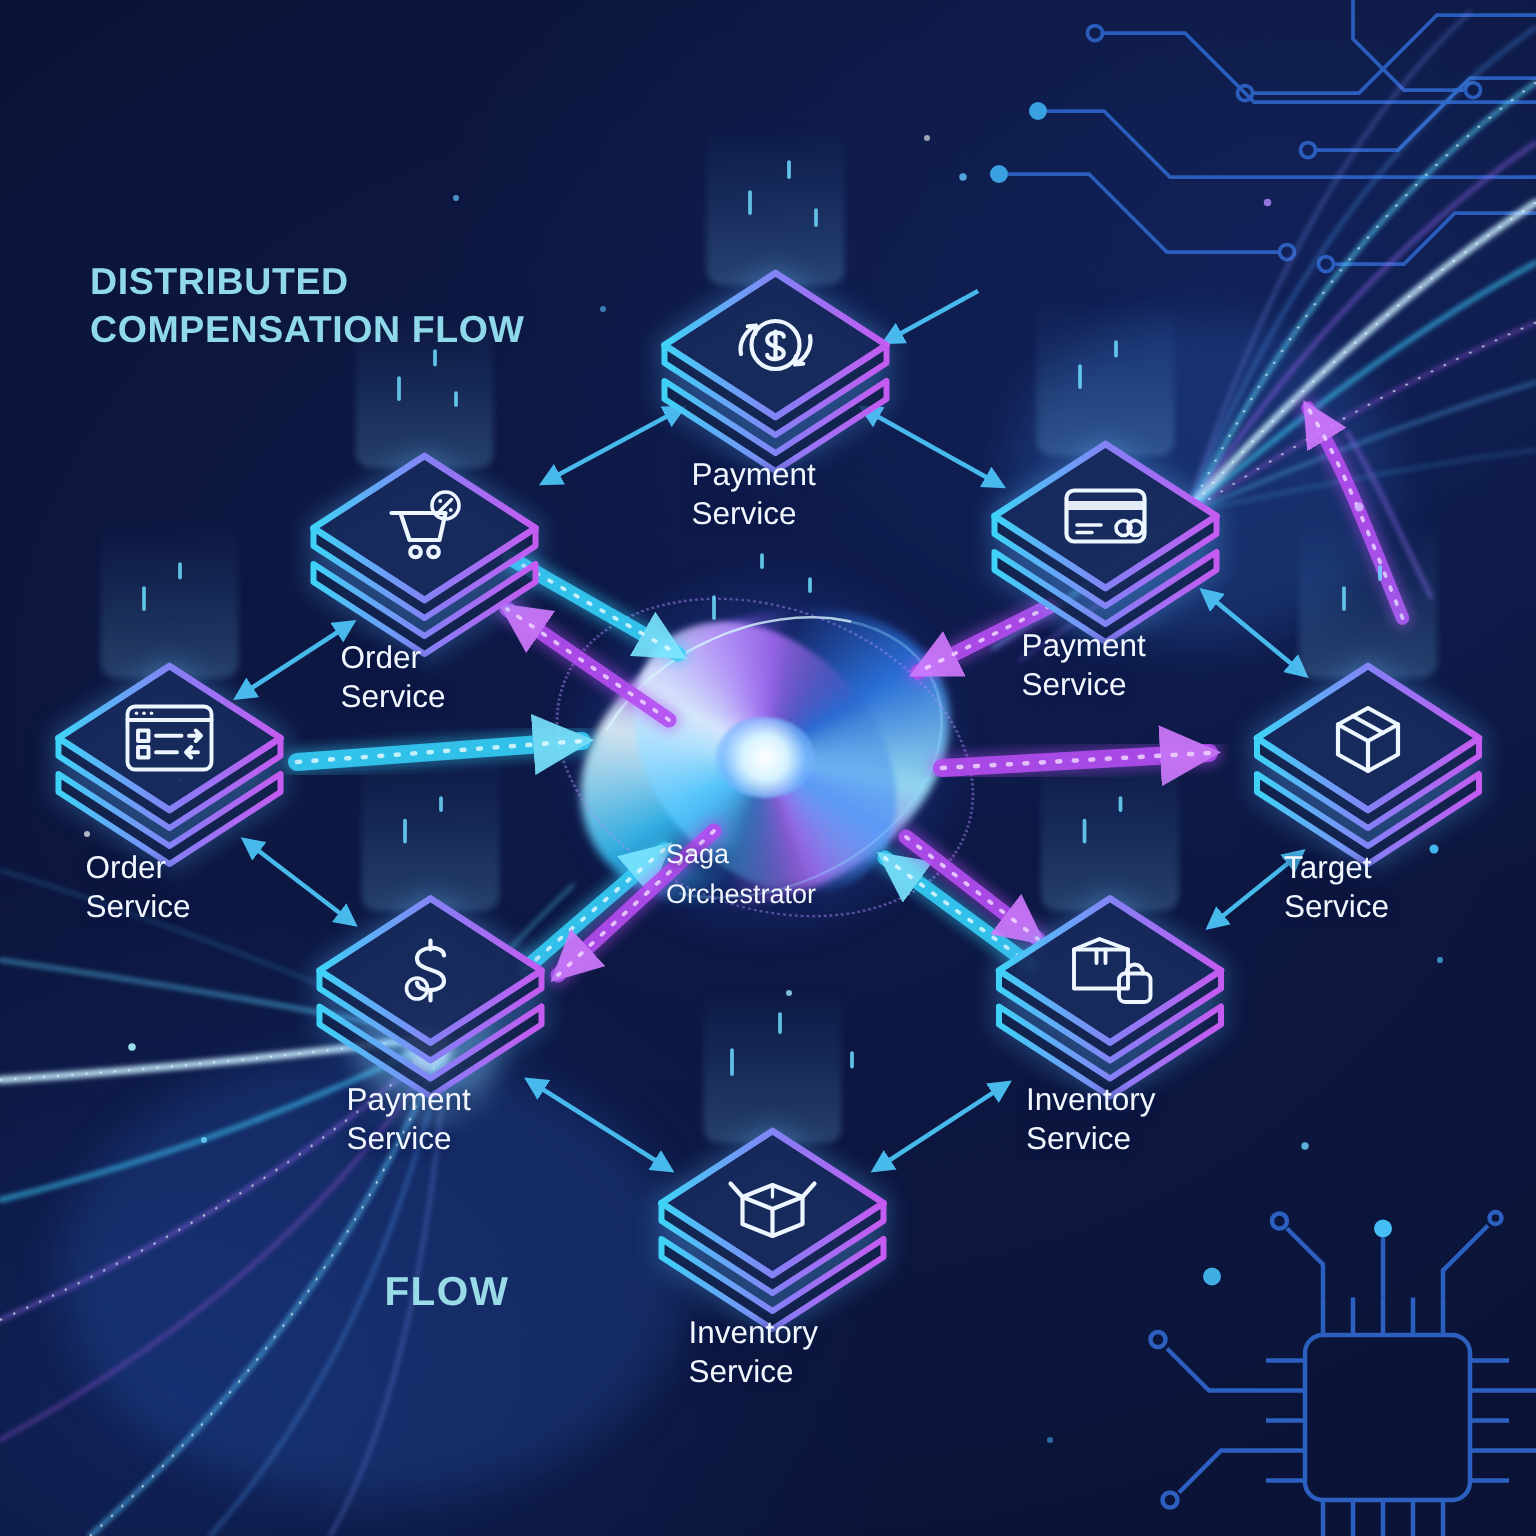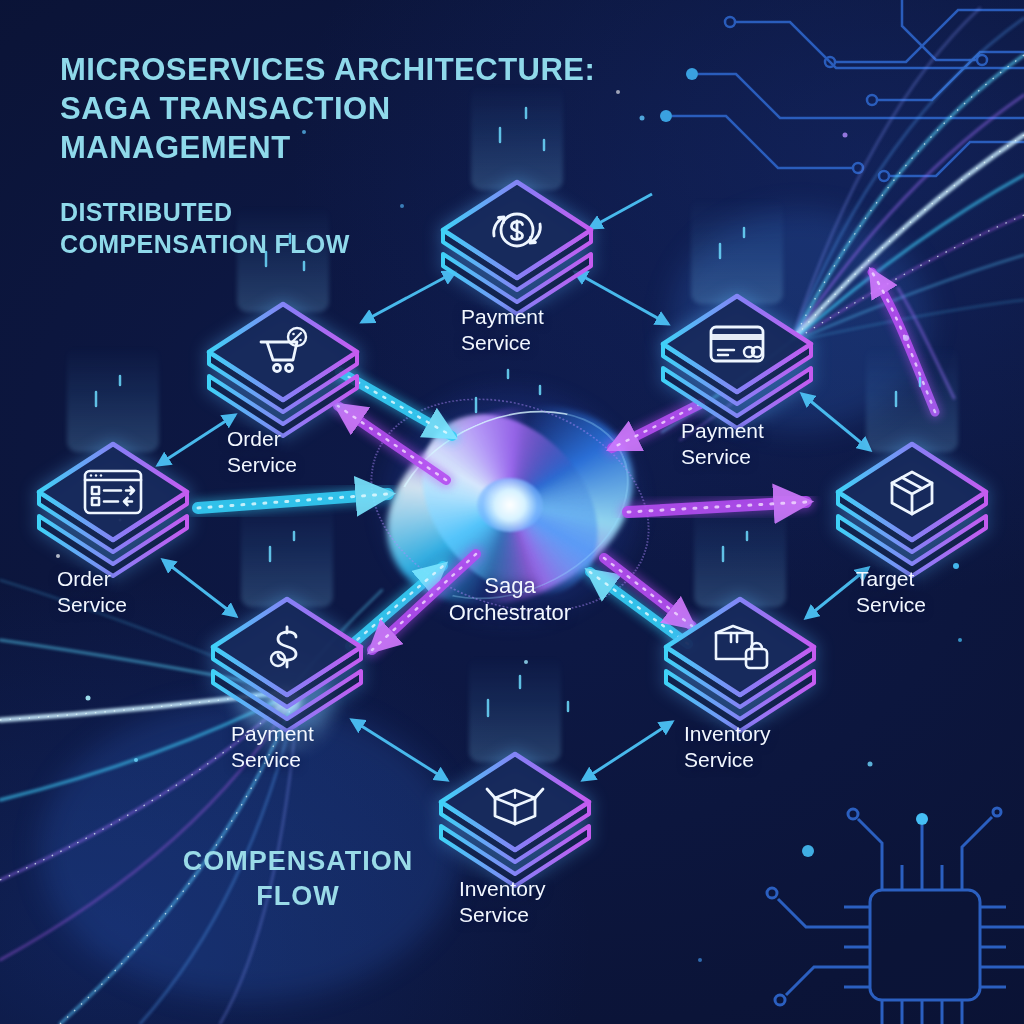--- a/index.html
+++ b/index.html
@@ -6,30 +6,30 @@
   .stage{
     position:relative;width:1024px;height:1024px;overflow:hidden;
     font-family:"Liberation Sans",sans-serif;
     background:
       radial-gradient(700px 520px at 10% 92%, rgba(30,70,170,.28), rgba(0,0,0,0) 70%),
       radial-gradient(820px 600px at 86% 16%, rgba(28,56,140,.35), rgba(0,0,0,0) 72%),
       radial-gradient(1400px 1100px at 50% 45%, #0e1a4a 0%, #0b1438 52%, #070e2a 100%);
   }
   .abs{position:absolute;}
   .title-block{left:60px;top:50px;color:#8fd9ea;font-weight:bold;font-size:31px;line-height:39px;letter-spacing:.5px;}
-  .subtitle-block{left:60px;top:196px;color:#8fd9ea;font-weight:bold;font-size:25px;line-height:32px;letter-spacing:.4px;}
+  .subtitle-block{left:60px;top:172px;color:#8fd9ea;font-weight:bold;font-size:25px;line-height:32px;letter-spacing:.4px;}
   .compensation-block{left:148px;top:844px;width:300px;text-align:center;color:#9adbe8;font-weight:bold;font-size:27px;line-height:35px;letter-spacing:1px;}
   .node{position:absolute;width:180px;height:150px;}
   .node svg.platform{position:absolute;left:0;top:0;filter:drop-shadow(0 0 9px rgba(90,180,255,.45));}
   .node-label{position:absolute;left:50%;top:128px;transform:translateX(-50%);width:112px;text-align:left;
     color:#f2f7ff;font-size:21px;line-height:26px;text-shadow:0 1px 8px rgba(0,20,70,.9);}
   .beam{position:absolute;left:50%;top:-92px;transform:translateX(-50%);width:92px;height:106px;border-radius:10px;
     background:linear-gradient(180deg, rgba(100,190,255,0) 0%, rgba(100,190,255,.10) 45%, rgba(135,210,255,.22) 100%);
     filter:blur(2px);}
-  .center-label{left:444px;top:572px;width:132px;text-align:center;color:#f2f7ff;font-size:22px;line-height:27px;
+  .center-label{left:444px;top:556px;width:132px;text-align:left;color:#f2f7ff;font-size:18px;line-height:27px;
     text-shadow:0 1px 8px rgba(0,20,70,.9);}
   .spiral{left:382px;top:392px;width:256px;height:226px;}
   .spiral>div{position:absolute;}
   .spiral-glow{inset:-54px;background:radial-gradient(closest-side, rgba(64,120,255,.45), rgba(50,90,220,.18) 55%, rgba(0,0,0,0) 78%);filter:blur(6px);}
   .spiral-disc{inset:0;border-radius:50%;transform:rotate(-24deg) scale(1,.82);filter:blur(3px);opacity:.95;
     background:conic-gradient(from 30deg, rgba(12,24,70,0) 0deg, rgba(47,127,240,.85) 50deg, rgba(159,232,255,.95) 100deg,
       rgba(178,109,245,.9) 150deg, rgba(30,60,160,.15) 185deg, rgba(55,196,247,.9) 230deg, rgba(230,247,255,.95) 280deg,
       rgba(138,92,240,.85) 330deg, rgba(12,24,70,0) 360deg);}
   .spiral-disc2{inset:26px;border-radius:50%;transform:rotate(48deg) scale(1,.85);filter:blur(2px);opacity:.92;
     background:conic-gradient(from 120deg, rgba(12,24,70,0) 0deg, rgba(90,200,255,.9) 70deg, rgba(220,240,255,.95) 130deg,
@@ -389,28 +389,22 @@
         <path d="M-20,-4 L0,4 L20,-4 L20,14 L0,22 L-20,14 Z"></path>
         <path d="M0,4 V22"></path>
         <path d="M-20,-4 L-28,-13 M20,-4 L28,-13"></path>
         <path d="M-20,-4 L0,-12 L20,-4"></path>
         <path d="M0,-12 L0,-4" stroke-width="2.2"></path>
       </g>
     </svg>
     <div class="node-label">Inventory Service</div>
   </div>
 
-  <div class="abs title-block">
-    <div>MICROSERVICES ARCHITECTURE:</div>
-    <div>SAGA TRANSACTION</div>
-    <div>MANAGEMENT</div>
-  </div>
   <div class="abs subtitle-block">
     <div>DISTRIBUTED</div>
     <div>COMPENSATION FLOW</div>
   </div>
   <div class="abs compensation-block">
-    <div>COMPENSATION</div>
     <div>FLOW</div>
   </div>
   <div class="abs center-label">Saga Orchestrator</div>
 
 </div>
 
 </body></html>

